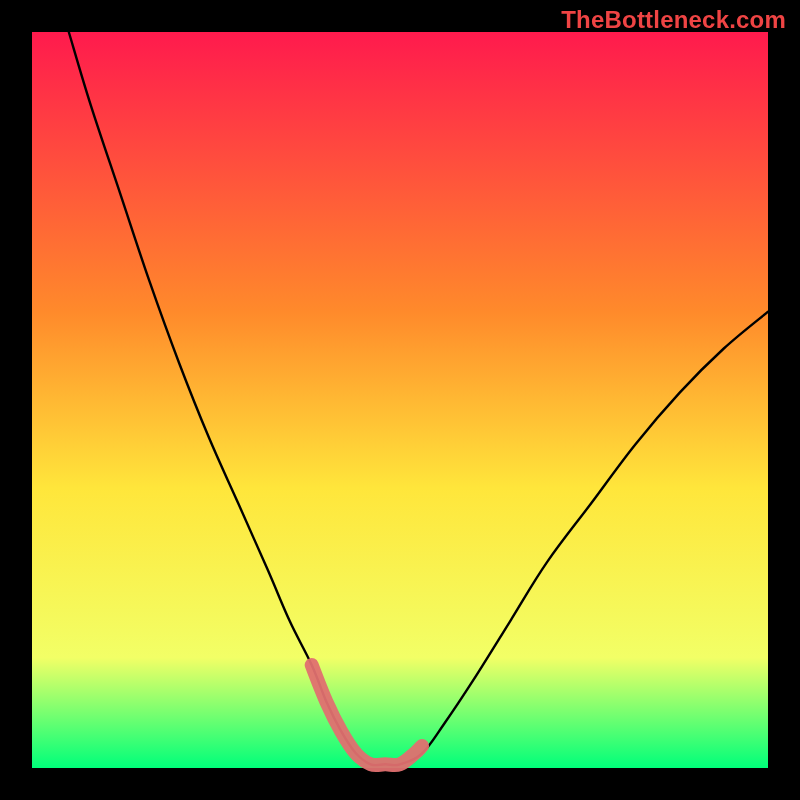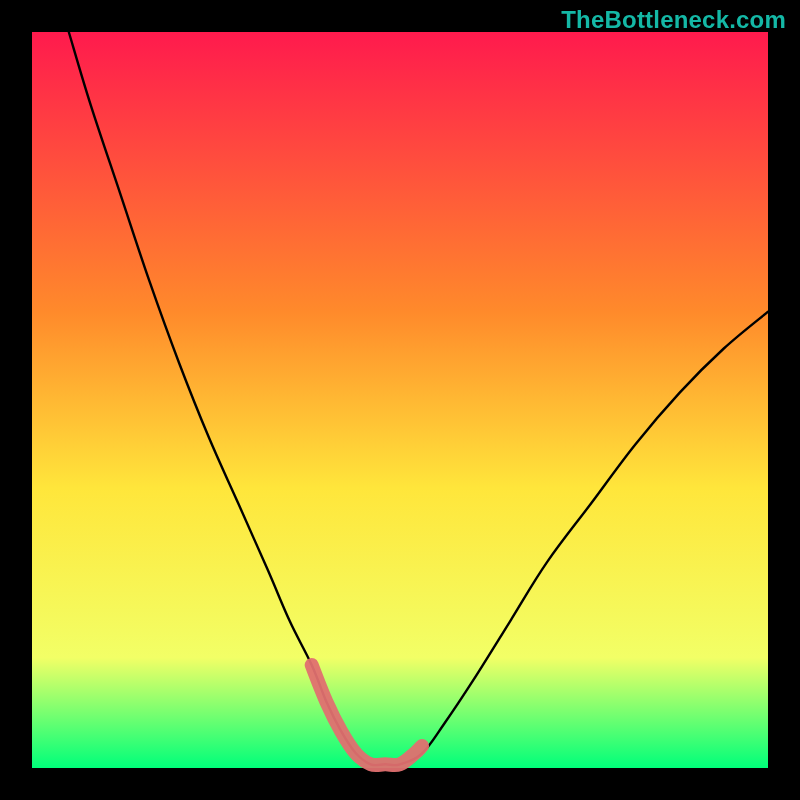--- a/index.html
+++ b/index.html
@@ -18,21 +18,21 @@
     height: 800px;
     background: #000;
   }
   .watermark {
     position: absolute;
     top: 6px;
     right: 14px;
     font-family: Arial, Helvetica, sans-serif;
     font-size: 24px;
     font-weight: 600;
-    color: #14b8a6;
+    color: #ef4444;
     letter-spacing: 0.2px;
     user-select: none;
   }
   svg {
     position: absolute;
     left: 0;
     top: 0;
   }
 </style>
 </head>

